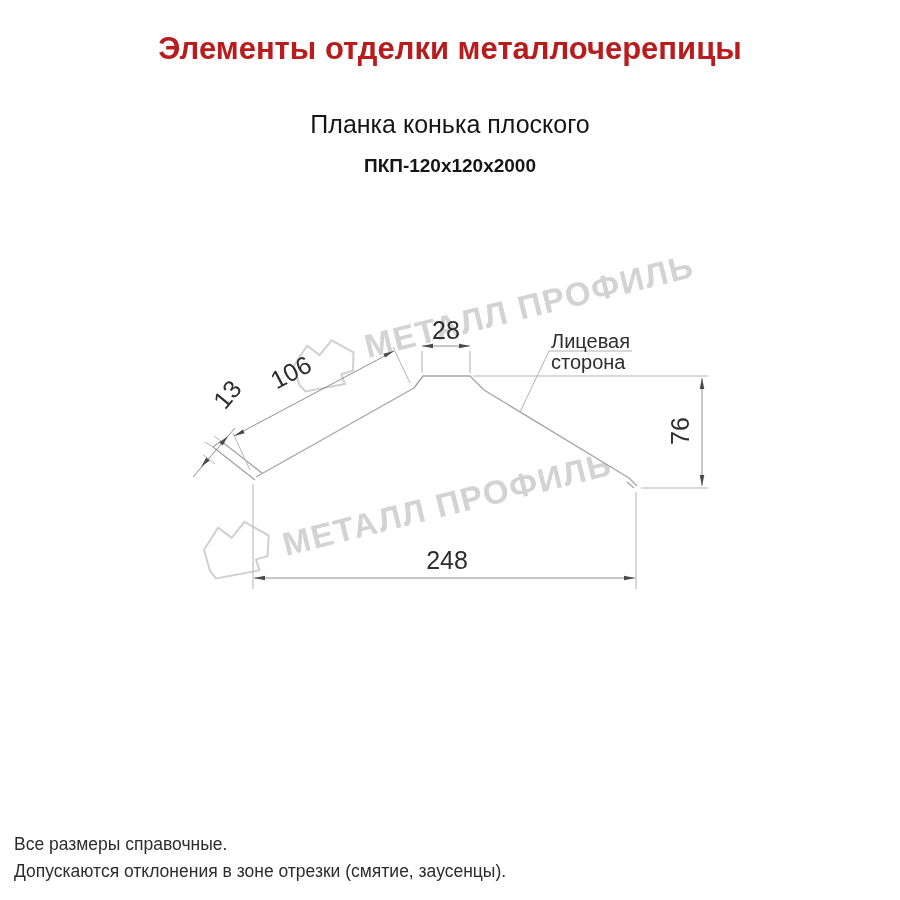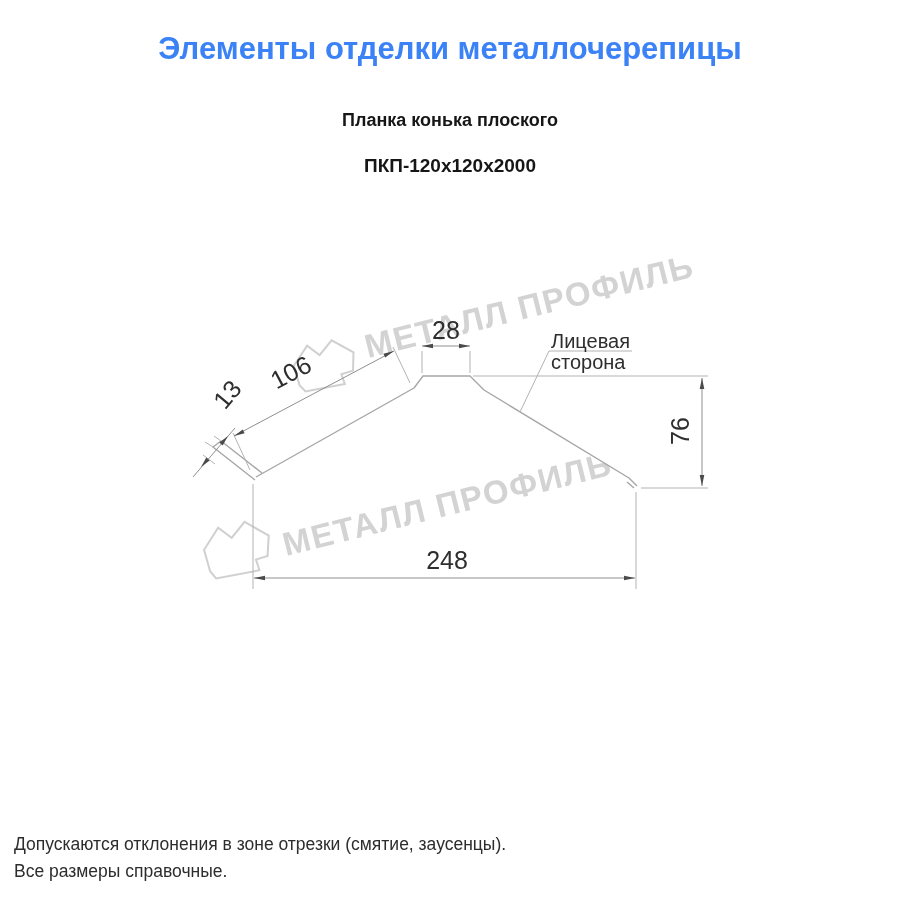--- a/index.html
+++ b/index.html
@@ -1,22 +1,22 @@
 <!DOCTYPE html>
 <html><head>
 <meta charset="utf-8">
 <style>
   html,body{margin:0;padding:0;background:#ffffff;}
   body{width:900px;height:900px;position:relative;overflow:hidden;
        font-family:"Liberation Sans","DejaVu Sans",sans-serif;}
   .page{position:absolute;inset:0;width:900px;height:900px;background:#fff;}
   .title{position:absolute;top:31px;left:0;width:900px;text-align:center;
-         font-size:31px;font-weight:bold;color:#3b82f6;letter-spacing:0px;}
+         font-size:31px;font-weight:bold;color:#b91c1c;letter-spacing:0px;}
   .subtitle{position:absolute;top:110px;left:0;width:900px;text-align:center;
-         font-size:18px;font-weight:bold;color:#161616;}
+         font-size:25px;font-weight:normal;color:#161616;}
   .product{position:absolute;top:155px;left:0;width:900px;text-align:center;
          font-size:19px;font-weight:bold;color:#161616;}
   svg.drawing{position:absolute;left:0;top:0;width:900px;height:900px;}
   .notes{position:absolute;left:14px;top:831px;font-size:17.5px;color:#2d2d2d;line-height:1.55;}
   
   .wm-text{font-size:33px;font-weight:bold;letter-spacing:1.5px;fill:#d3d3d3;}
   .wm-crown{fill:none;stroke:#d0d0d0;stroke-width:2;}
   .profile{fill:none;stroke:#a6a6a6;stroke-width:1.4;stroke-linejoin:round;}
   .ext{fill:none;stroke:#b3b3b3;stroke-width:1;}
   .dim{fill:none;stroke:#8f8f8f;stroke-width:1;}
@@ -94,17 +94,17 @@
     </g>
 
     <g>
       <path class="ext" d="M 520,412 L 549,351 L 632,351"></path>
       <text class="facetext" x="551" y="348">Лицевая</text>
       <text class="facetext" x="551" y="369">сторона</text>
     </g>
   </svg>
 
   <div class="notes">
+    <div>Все размеры справочные.</div>
     <div>Допускаются отклонения в зоне отрезки (смятие, заусенцы).</div>
-    <div>Все размеры справочные.</div>
   </div>
 
 </div>
 
 </body></html>

